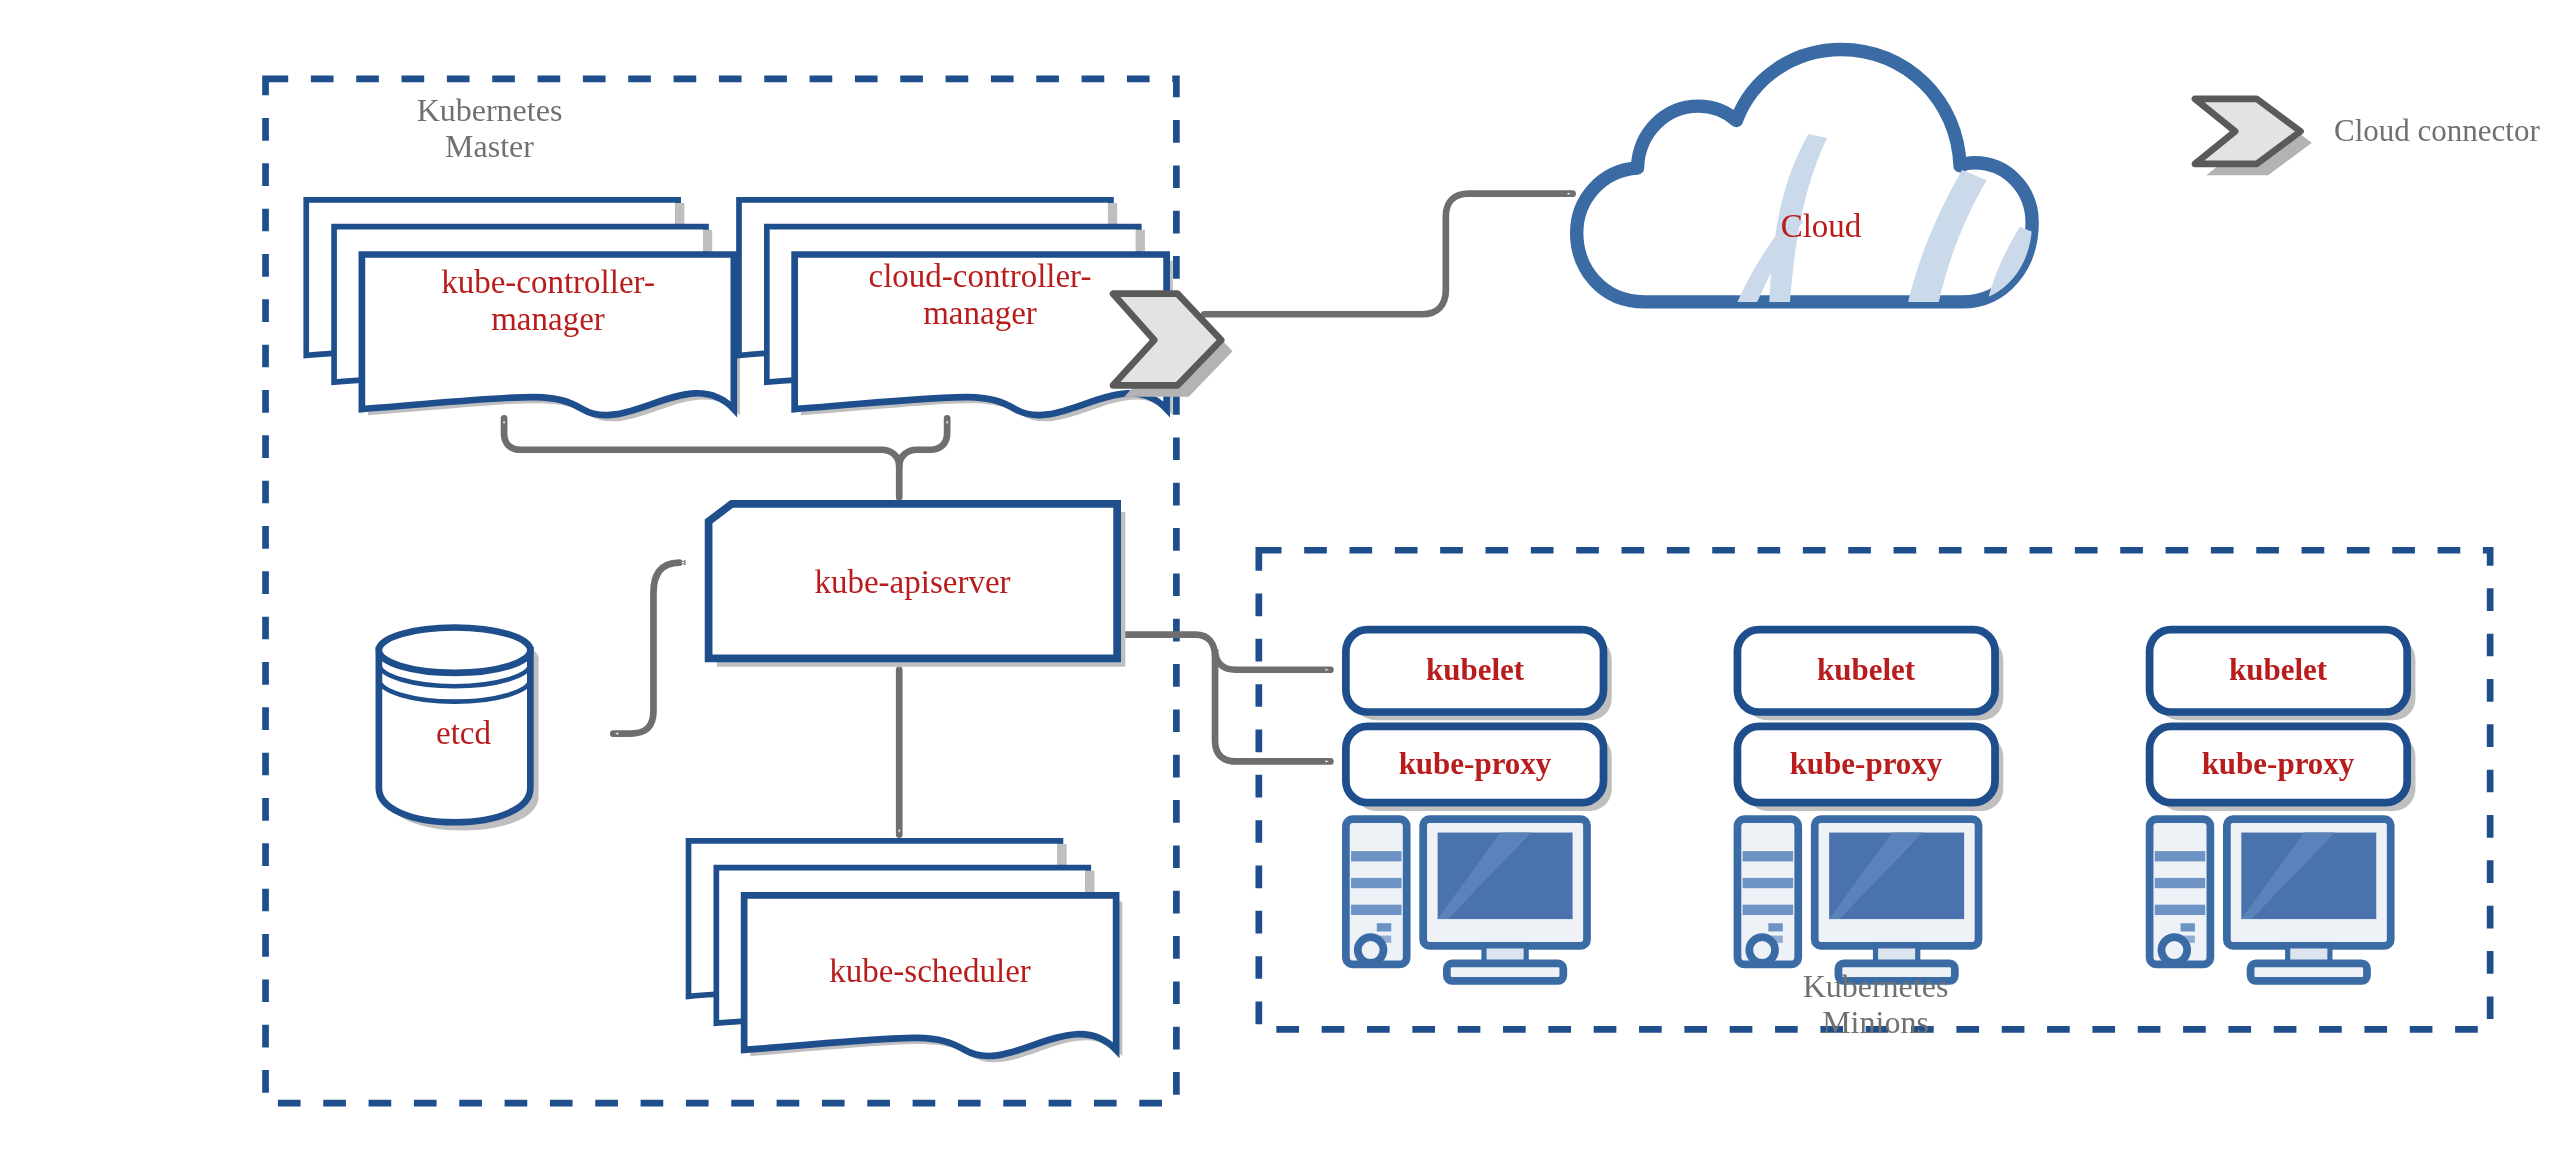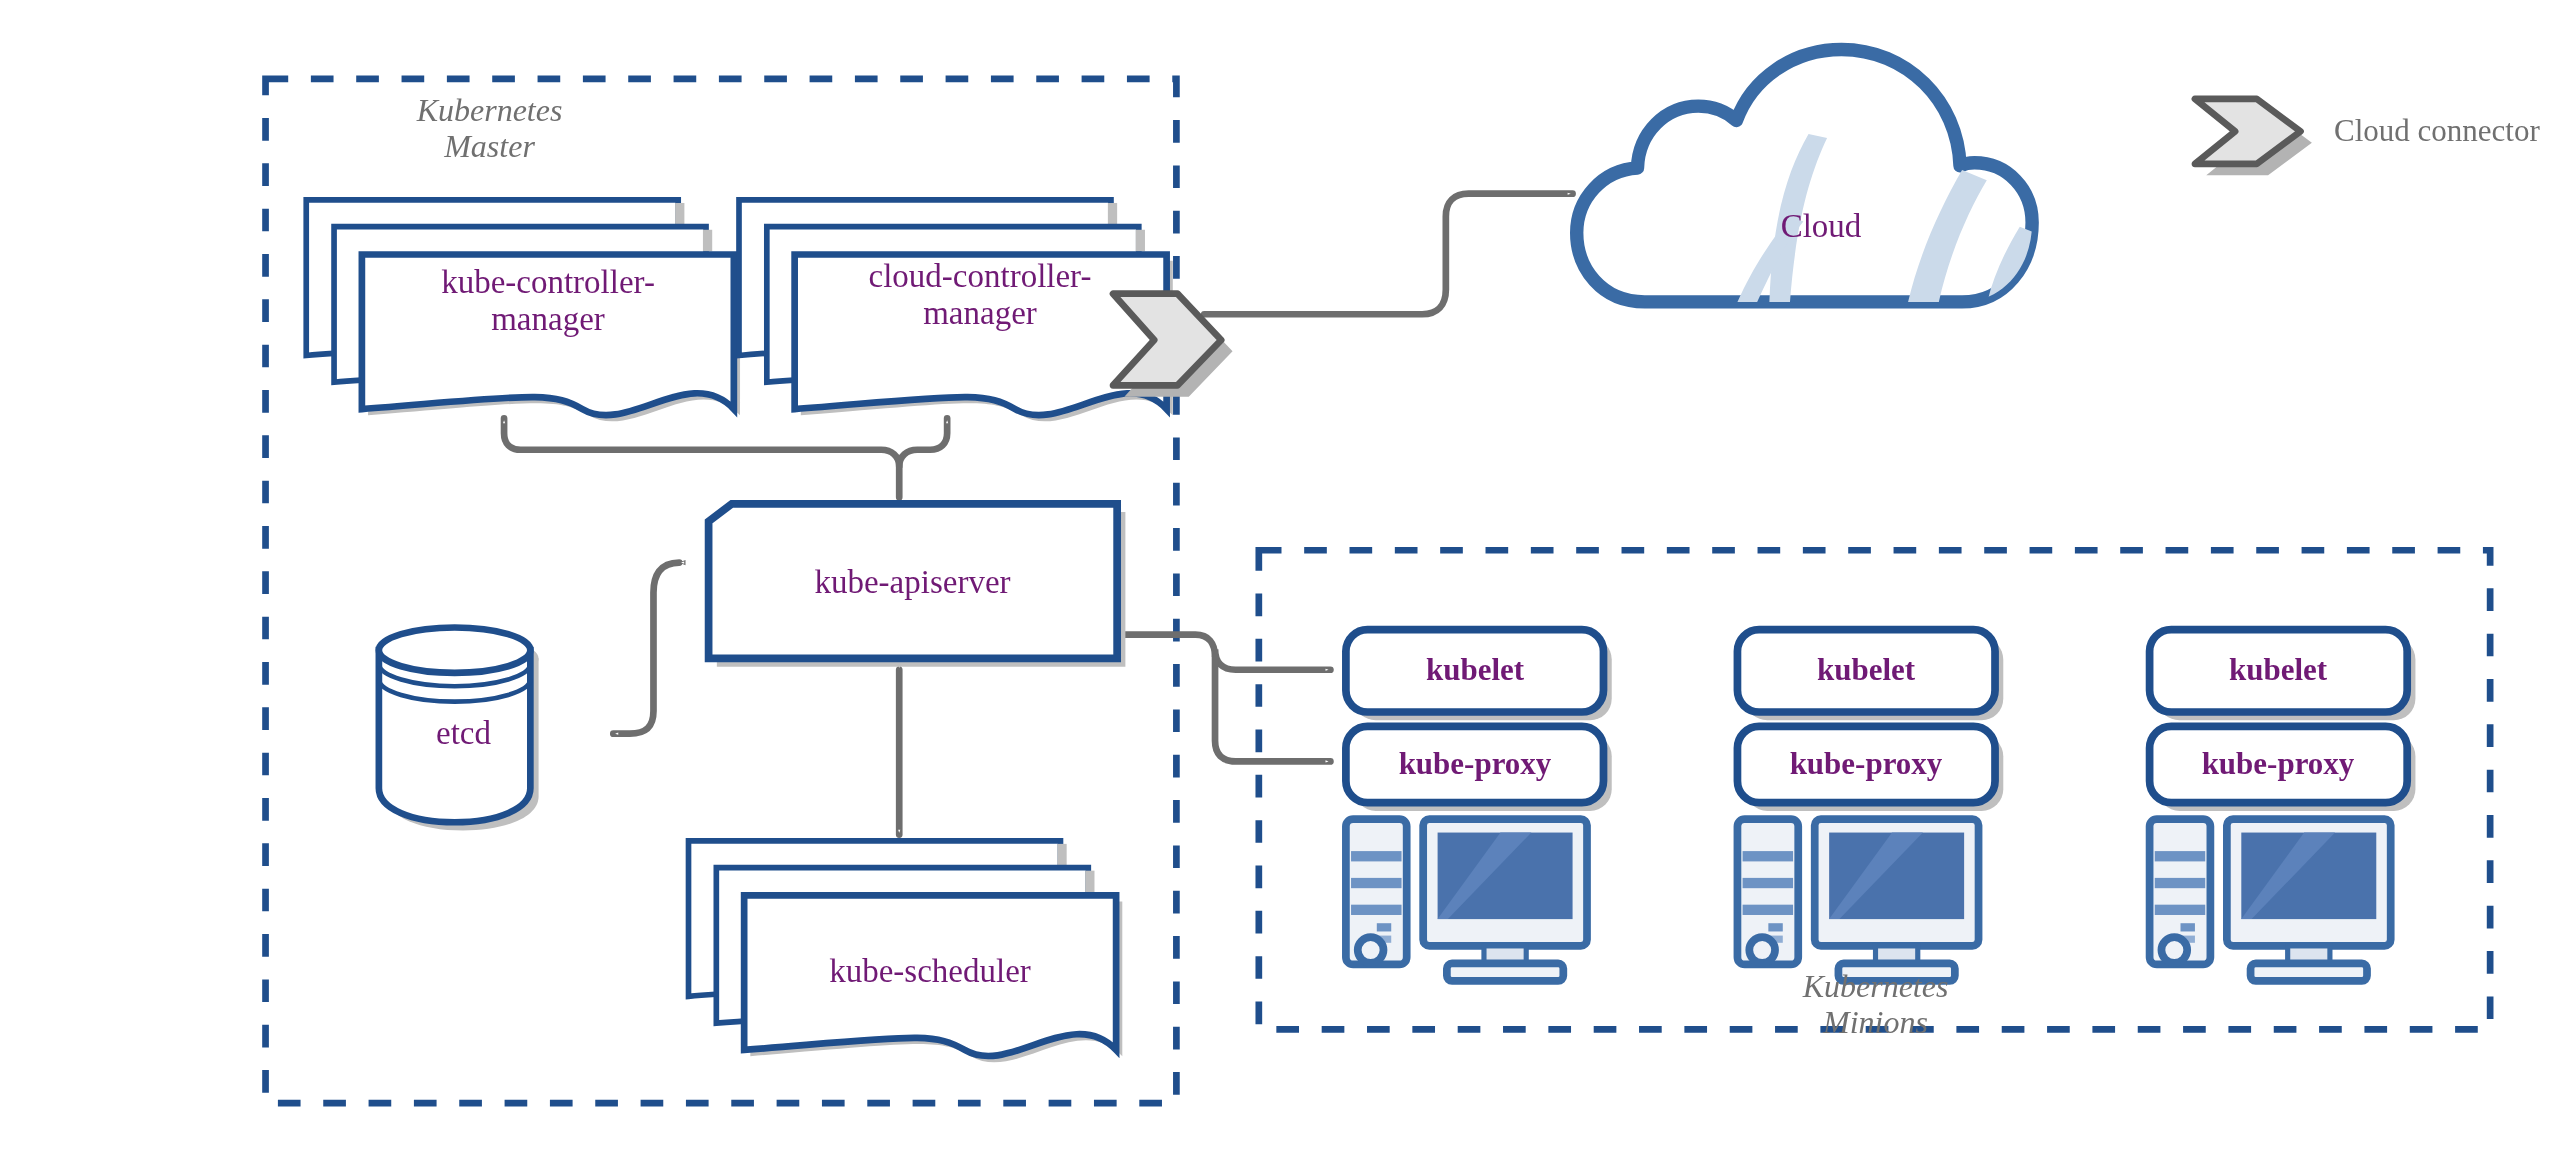--- a/index.html
+++ b/index.html
@@ -22,25 +22,24 @@
     width: 2665px;
     height: 1153px;
   }
   .lbl {
     position: absolute;
     text-align: center;
     line-height: 1.12;
     white-space: pre-line;
     pointer-events: none;
   }
-  .lbl-blue { color: #701a75; }
+  .lbl-blue { color: #b91c1c; }
   .lbl-gray { color: #707070; }
   .t-group {
     font-size: 32px;
-    font-style: italic;
   }
   .t-node {
     font-size: 31px;
     font-weight: bold;
   }
   .t-shape {
     font-size: 33px;
   }
   .t-legend {
     font-size: 31px;

